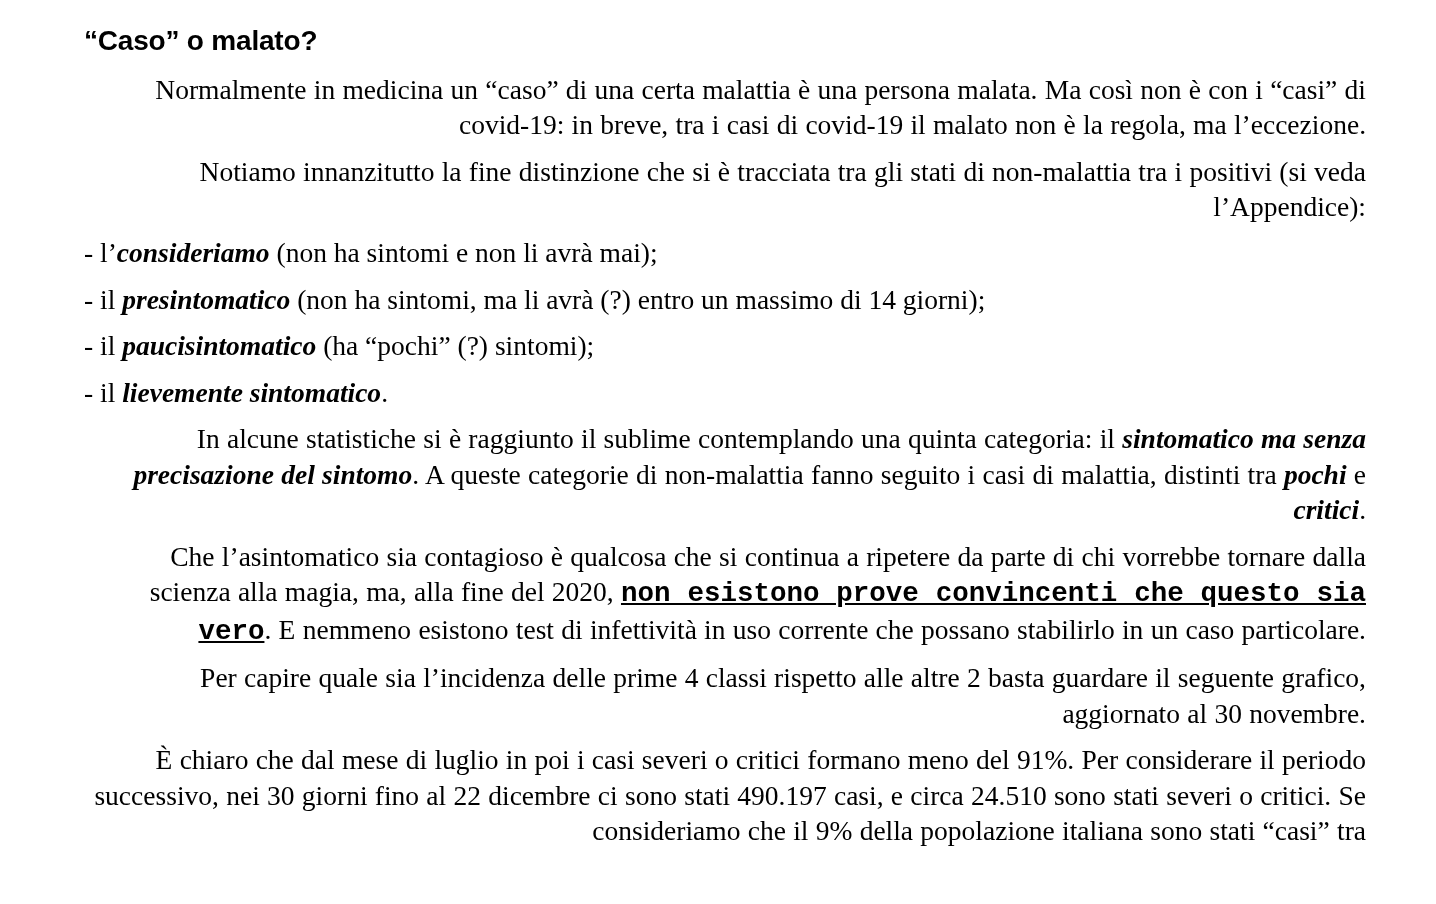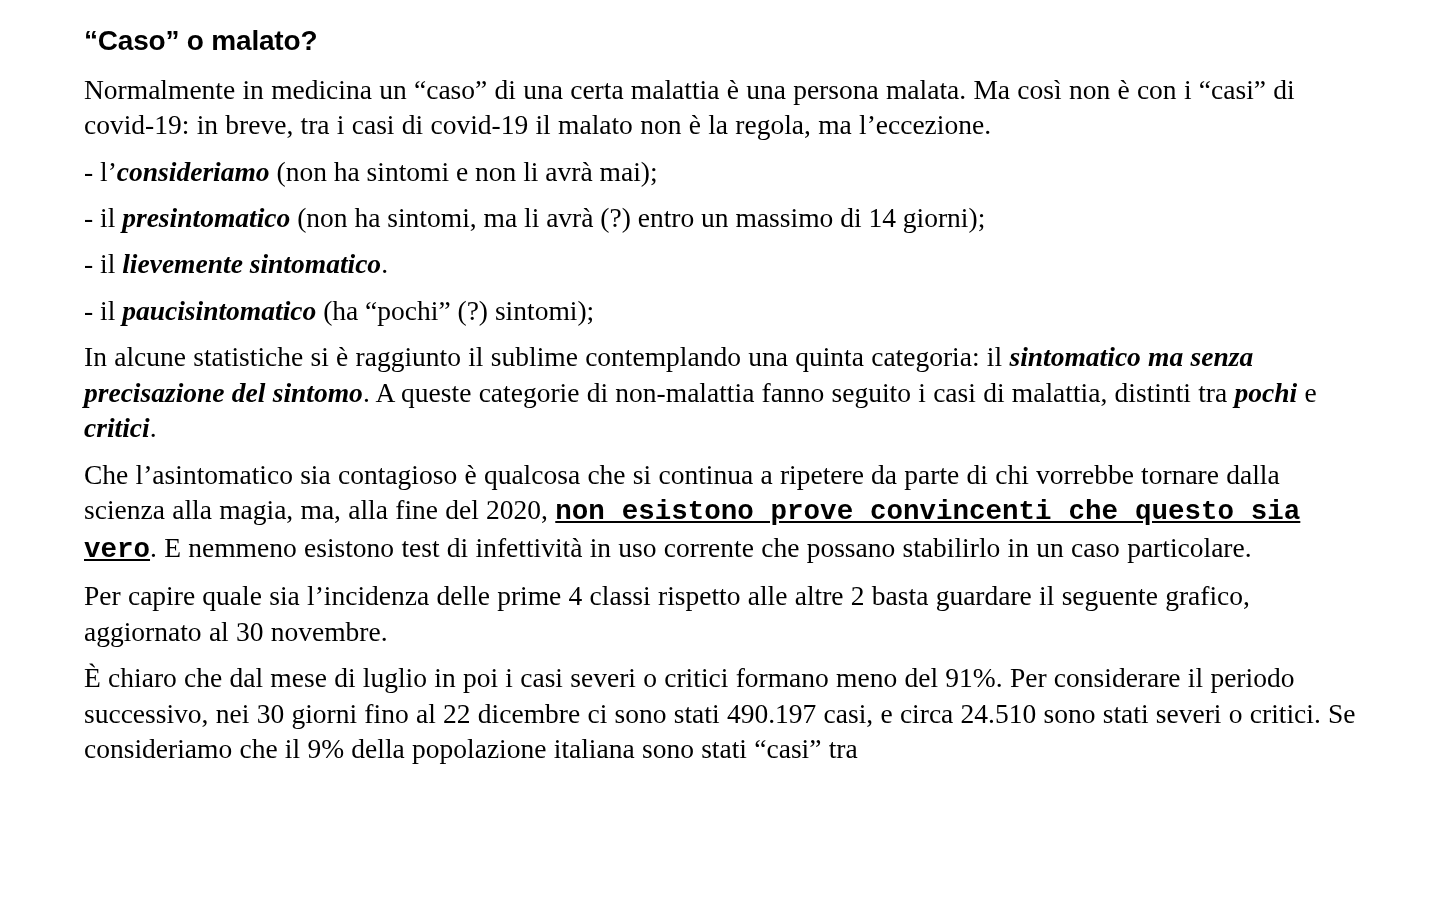--- a/index.html
+++ b/index.html
@@ -26,43 +26,44 @@
     font-size: 28px;
     font-weight: bold;
     line-height: 1.2;
     margin: 6px 0 14px 0;
     letter-spacing: -0.2px;
   }
   p.para {
     font-size: 27.5px;
     line-height: 1.29;
     margin: 0 0 11px 0;
-    text-align: left;
+    text-align: right;
     word-spacing: 0.4px;
   }
   p.listline {
     font-size: 27.5px;
     line-height: 1.29;
     margin: 0 0 11px 0;
   }
   .bi { font-weight: bold; font-style: italic; }
   .bu { font-weight: bold; text-decoration: underline; font-family: Liberation Mono, monospace; }
 </style>
 </head>
 <body>
 
 <div class="page">
 
   <h1 class="doc-title">“Caso” o malato?</h1>
 
   <div>
     <p class="para">Normalmente in medicina un “caso” di una certa malattia è una persona malata. Ma così non è con i “casi” di covid-19: in breve, <span class="b">tra i casi di covid-19 il malato non è la regola, ma l’eccezione</span>.</p>
+    <p class="para">Notiamo innanzitutto la fine distinzione che si è tracciata tra gli stati di non-malattia tra i positivi (si veda l’<span class="b">Appendice</span>):</p>
     <p class="listline">- l’<span class="bi">consideriamo</span> (non ha sintomi e non li avrà mai);</p>
     <p class="listline">- il <span class="bi">presintomatico</span> (non ha sintomi, ma li avrà (?) entro un massimo di 14 giorni);</p>
+    <p class="listline">- il  <span class="bi">paucisintomatico</span> (ha “pochi” (?) sintomi);</p>
     <p class="listline">- il <span class="bi">lievemente sintomatico</span>.</p>
-    <p class="listline">- il  <span class="bi">paucisintomatico</span> (ha “pochi” (?) sintomi);</p>
     <p class="para">In alcune statistiche si è raggiunto il sublime contemplando una quinta categoria: il <span class="bi">sintomatico ma senza precisazione del sintomo</span>. A queste categorie di non-malattia fanno seguito i casi di malattia, distinti tra <span class="bi">pochi</span> e <span class="bi">critici</span>.</p>
     <p class="para">Che l’asintomatico sia contagioso è qualcosa che si continua a ripetere da parte di chi vorrebbe tornare <span class="b">dalla scienza alla magia</span>, ma, alla fine del 2020, <span class="bu">non esistono prove convincenti che questo sia vero</span>. E <span class="b">nemmeno esistono test di infettività in uso corrente</span> che possano stabilirlo in un caso particolare.</p>
     <p class="para">Per capire quale sia l’incidenza delle prime 4 classi rispetto alle altre 2 basta guardare il seguente grafico, aggiornato al 30 novembre.</p>
     <p class="para">È chiaro che dal mese di luglio in poi i casi severi o critici formano <span class="b">meno del 91%</span>. Per considerare il periodo successivo, nei 30 giorni fino al 22 dicembre ci sono stati 490.197 casi, e circa 24.510 sono stati severi o critici. Se consideriamo che il 9% della popolazione italiana sono stati “casi” tra</p>
   </div>
 
 </div>
 
 </body></html>

